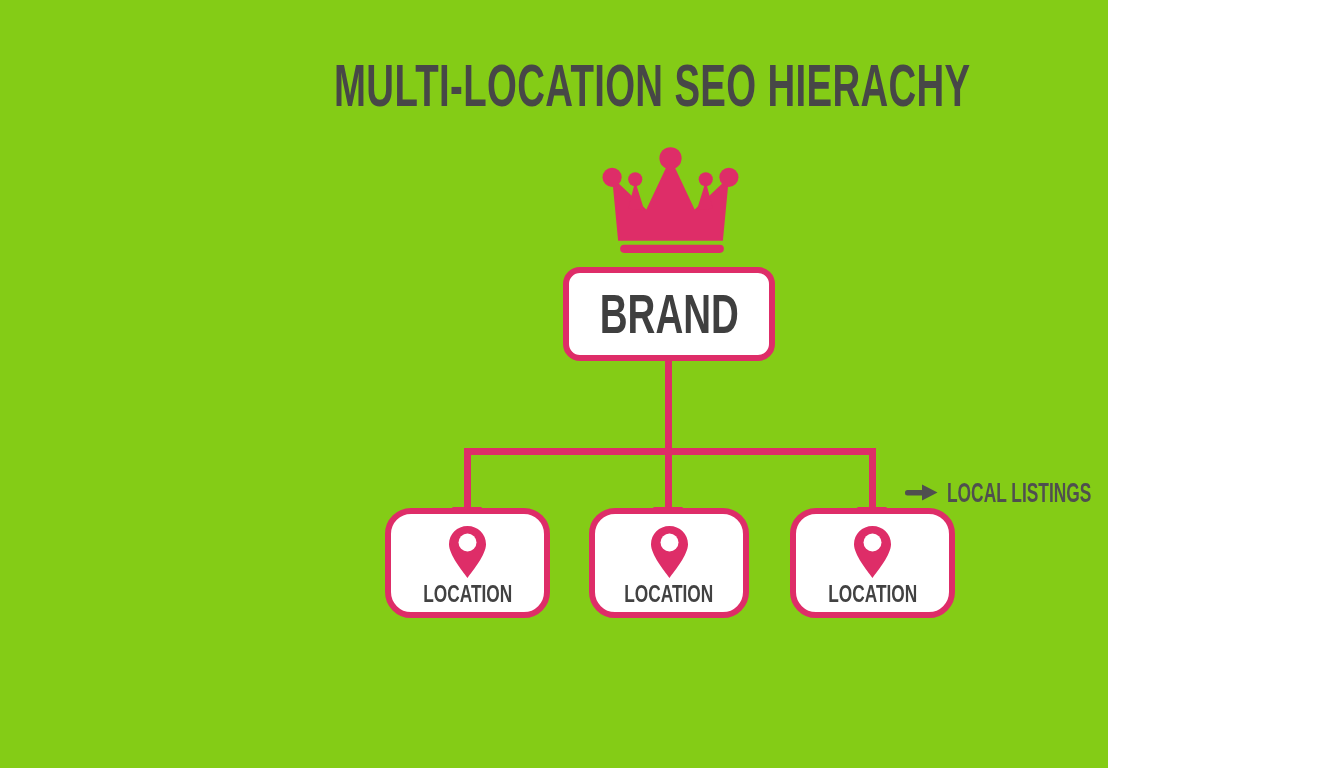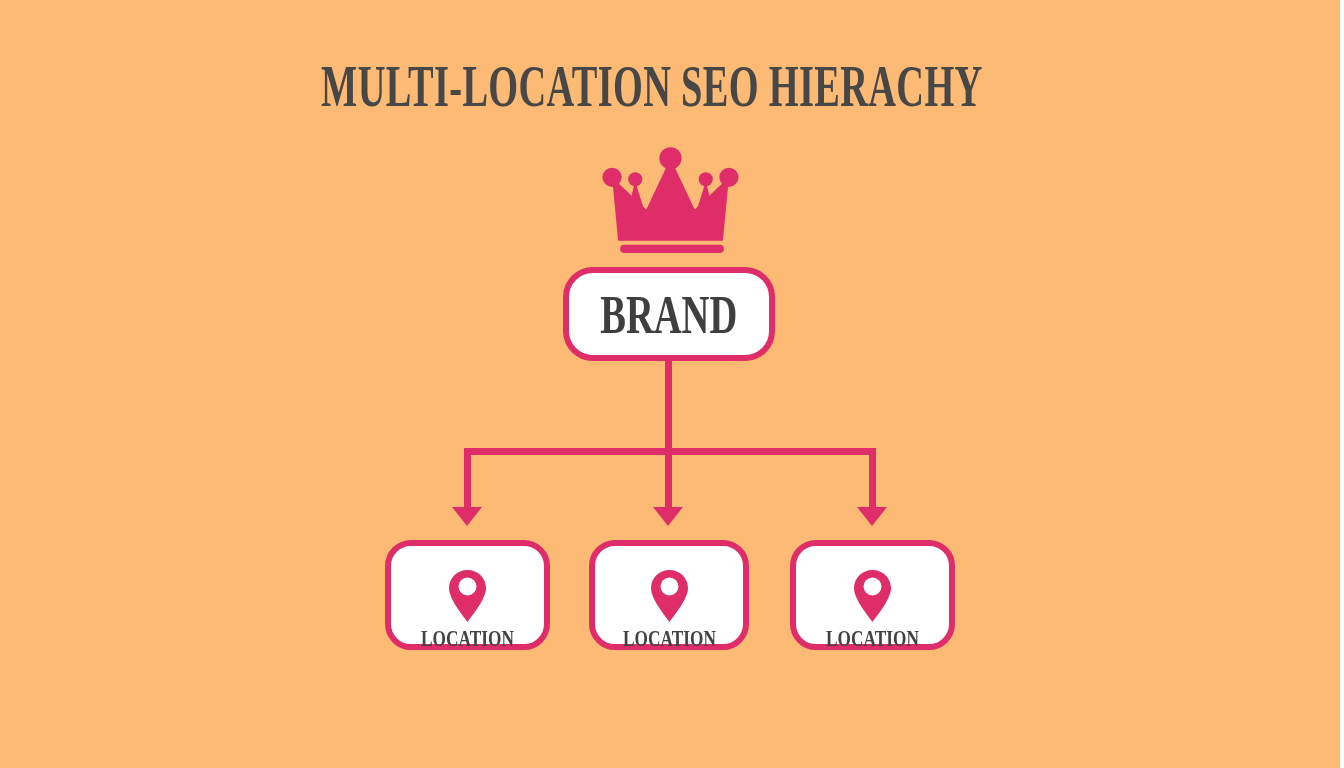--- a/index.html
+++ b/index.html
@@ -2,25 +2,25 @@
 <html style="--pink: #DE2D68; --ink: #474747; --gray: #4f4f4f;"><head>
 <meta charset="utf-8">
 <style>
   html, body {
     margin: 0;
     padding: 0;
     background: #ffffff;
   }
   .canvas {
     position: relative;
-    width: 1340px;
+    width: 1108px;
     height: 768px;
-    background: #fdba74;
+    background: #84cc16;
     overflow: hidden;
-    font-family: Liberation Serif, serif;
+    font-family: Liberation Sans, sans-serif;
     font-weight: bold;
   }
 
   
   .title {
     position: absolute;
     left: -20px;
     top: 56px;
     width: 1344px;
     margin: 0;
@@ -51,21 +51,21 @@
   
   .brand-box {
     position: absolute;
     left: 563px;
     top: 267px;
     width: 212px;
     height: 94px;
     box-sizing: border-box;
     background: #ffffff;
     border: 6px solid var(--pink, #DE2D68);
-    border-radius: 30px;
+    border-radius: 17px;
     display: flex;
     align-items: center;
     justify-content: center;
   }
   .brand-label {
     font-size: 55px;
     line-height: 55px;
     color: #3f3f3f;
     transform: scaleX(0.70);
     transform-origin: center;
@@ -90,30 +90,30 @@
     border-right: 15px solid transparent;
     border-top: 19px solid var(--pink, #DE2D68);
   }
   .ah-left { left: 452px; top: 507px; }
   .ah-mid  { left: 653px; top: 507px; }
   .ah-right{ left: 857px; top: 507px; }
 
   
   .loc-box {
     position: absolute;
-    top: 540px;
+    top: 508px;
     height: 110px;
     box-sizing: border-box;
     background: #ffffff;
     border: 6px solid var(--pink, #DE2D68);
     border-radius: 26px;
     display: flex;
     flex-direction: column;
     align-items: center;
-    padding-top: 24px;
+    padding-top: 12px;
   }
   .loc-a { left: 385px; width: 165px; }
   .loc-b { left: 589px; width: 160px; }
   .loc-c { left: 790px; width: 165px; }
 
   .pin {
     width: 37px;
     height: 52px;
     color: var(--pink, #DE2D68);
   }
@@ -210,15 +210,24 @@
   <div class="loc-box loc-c">
     <span class="pin">
       <svg viewBox="0 0 37 52" xmlns="http://www.w3.org/2000/svg">
         <path fill="currentColor" d="M18.5 0 C8.2 0 0 8.1 0 18.2 C0 28.6 13 44.5 18.5 52 C24 44.5 37 28.6 37 18.2 C37 8.1 28.8 0 18.5 0 Z"></path>
         <circle fill="#ffffff" cx="18.5" cy="16.5" r="9"></circle>
       </svg>
     </span>
     <span class="loc-label">LOCATION</span>
   </div>
 
+  <div class="annot annot-listings">
+    <span class="annot-arrow">
+      <svg viewBox="0 0 33 17" xmlns="http://www.w3.org/2000/svg" fill="currentColor">
+        <rect x="0" y="6" width="19" height="5.5" rx="2.5"></rect>
+        <path d="M17 0.5 L32.5 8.5 L17 16.5 Z"></path>
+      </svg>
+    </span>
+    <span class="annot-label">LOCAL LISTINGS</span>
+  </div>
 
 
 </div>
 
 </body></html>

